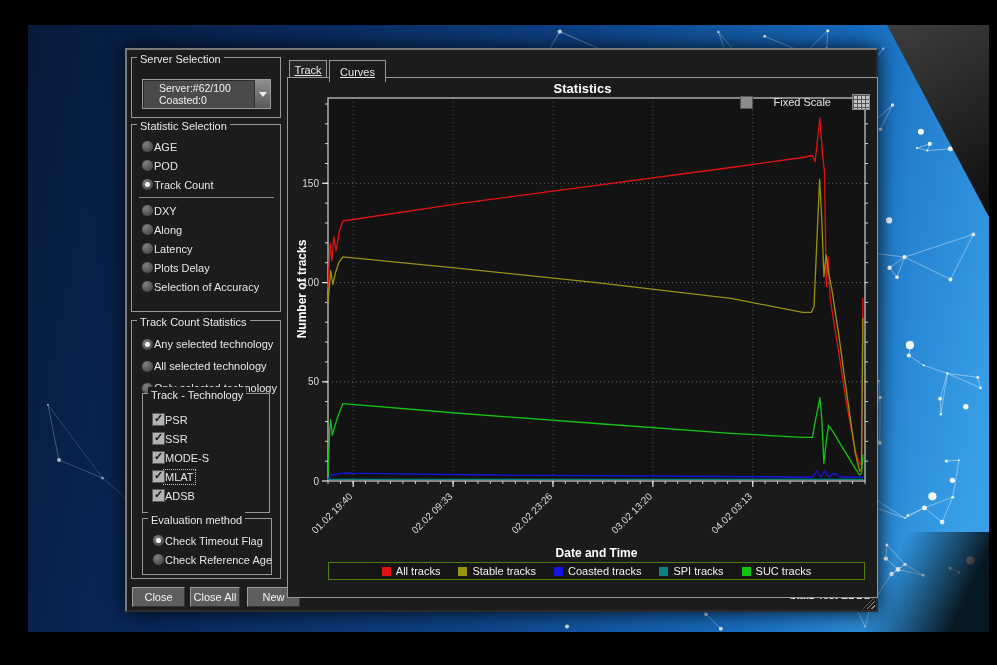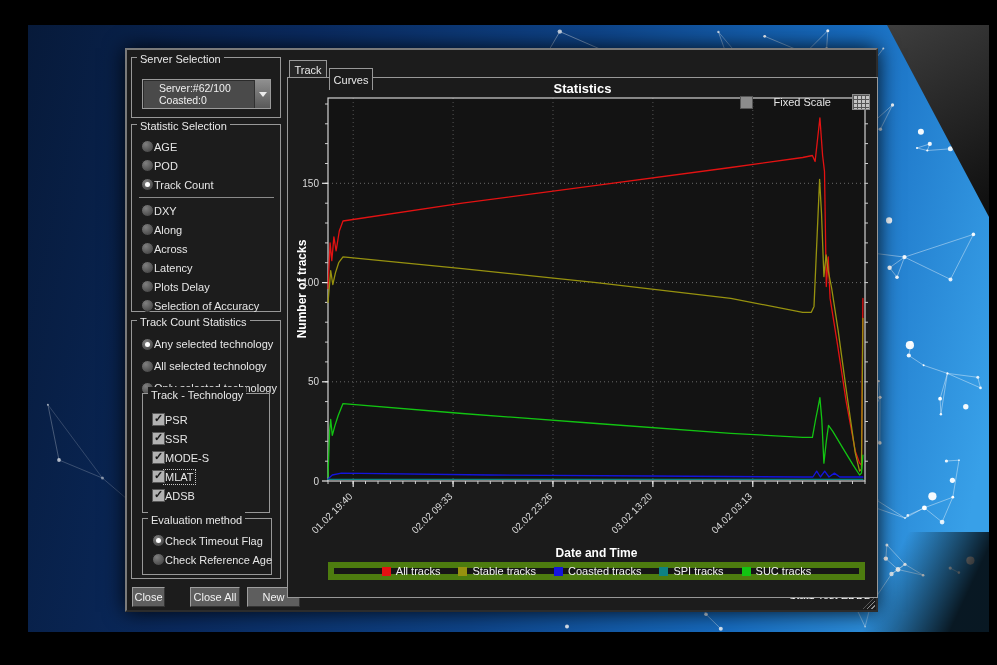--- a/index.html
+++ b/index.html
@@ -41,41 +41,41 @@
     display:flex;align-items:center;justify-content:center;}
   .combo-arrow{width:0;height:0;border-left:4px solid transparent;border-right:4px solid transparent;
     border-top:5px solid #ececec;}
 
   .btn{position:absolute;height:20px;background:#5e5e5e;border:1px solid #9e9e9e;
     border-bottom-color:#333;border-right-color:#333;color:#f2f2f2;font-size:11px;
     display:flex;align-items:center;justify-content:center;box-sizing:border-box;}
 
   .tab{position:absolute;box-sizing:border-box;background:#262626;border:1px solid #989898;
     border-bottom:none;color:#e8e8e8;font-size:11px;display:flex;align-items:center;
-    justify-content:center;z-index:2;}
+    justify-content:center;z-index:2;text-decoration:underline;}
   .tab.active{background:#1b1b1b;z-index:4;}
   .tabpanel{position:absolute;left:160px;top:27px;width:591px;height:521px;box-sizing:border-box;
     border:1px solid #989898;background:#1b1b1b;z-index:3;text-decoration:underline;}
 
   .chart-title{position:absolute;top:3px;left:0;width:100%;text-align:center;
     font-size:13px;font-weight:bold;color:#fff;}
   .fixed-scale{position:absolute;top:16px;right:7px;display:flex;align-items:center;gap:21px;
     font-size:11px;color:#e4e4e4;z-index:5;}
   .fs-box{width:11px;height:11px;background:#8c8c8c;border:1px solid #555;}
   .grid-icon{width:16px;height:14px;background-color:#c4c4c4;border:1px solid #8a8a8a;
     background-image:linear-gradient(#555 1px,transparent 1px),linear-gradient(90deg,#555 1px,transparent 1px);
     background-size:4px 4px;}
 
   .plot-wrap{position:absolute;left:40px;top:20px;width:537px;height:383px;}
   .y-title{position:absolute;left:14px;top:211px;transform:translate(-50%,-50%) rotate(-90deg);
     font-size:12px;font-weight:bold;color:#fff;white-space:nowrap;}
   .x-title{position:absolute;left:40px;top:468px;width:537px;text-align:center;
     font-size:12px;font-weight:bold;color:#fff;}
   .legend{position:absolute;left:40px;top:484px;width:537px;height:18px;box-sizing:border-box;
-    border:6px solid #4d7c0f;background:#161616;display:flex;align-items:center;
+    border:1px solid #4d7c0f;background:#161616;display:flex;align-items:center;
     justify-content:center;gap:18px;font-size:11px;color:#f0f0f0;}
   .legend-item{display:flex;align-items:center;white-space:nowrap;}
   .sw{width:9px;height:9px;margin-right:5px;flex:none;}
 
   .status{position:absolute;right:6px;top:539px;font-size:11px;color:#fff;}
   .grip{position:absolute;right:1px;bottom:1px;width:12px;height:12px;
     background:repeating-linear-gradient(135deg,transparent 0 2px,#909090 2px 3px);
     clip-path:polygon(100% 0,100% 100%,0 100%);}
 </style>
 </head>
@@ -358,24 +358,20 @@
         <div class="opt">
           <span class="radio"></span>
           <span class="opt-label">DXY</span>
         </div>
         <div class="opt">
           <span class="radio"></span>
           <span class="opt-label">Along</span>
         </div>
         <div class="opt">
           <span class="radio"></span>
-          <span class="opt-label">Across</span>
-        </div>
-        <div class="opt">
-          <span class="radio"></span>
           <span class="opt-label">Latency</span>
         </div>
         <div class="opt">
           <span class="radio"></span>
           <span class="opt-label">Plots Delay</span>
         </div>
         <div class="opt">
           <span class="radio"></span>
           <span class="opt-label">Selection of Accuracy</span>
         </div>
@@ -433,26 +429,26 @@
             <span class="opt-label">Check Timeout Flag</span>
           </div>
           <div class="opt">
             <span class="radio"></span>
             <span class="opt-label">Check Reference Age</span>
           </div>
         </div>
     </div>
   </div>
 
-  <div class="btn" style="left:5px;top:537px;width:33px">Close</div>
+  <div class="btn" style="left:5px;top:537px;width:53px">Close</div>
   <div class="btn" style="left:63px;top:537px;width:50px">Close All</div>
   <div class="btn" style="left:120px;top:537px;width:53px">New</div>
 
   <div class="tab" style="left:162px;top:10px;width:38px;height:18px">Track</div>
-  <div class="tab active" style="left:202px;top:18px;width:44px;height:22px">Curves</div>
+  <div class="tab active" style="left:202px;top:10px;width:57px;height:22px">Curves</div>
 
   <div class="tabpanel">
     <div class="chart-title">Statistics</div>
     <div class="fixed-scale">
       <span class="fs-box"></span>
       <span>Fixed Scale</span>
       <span class="grid-icon"></span>
     </div>
 
     <div class="y-title">Number of tracks</div>

